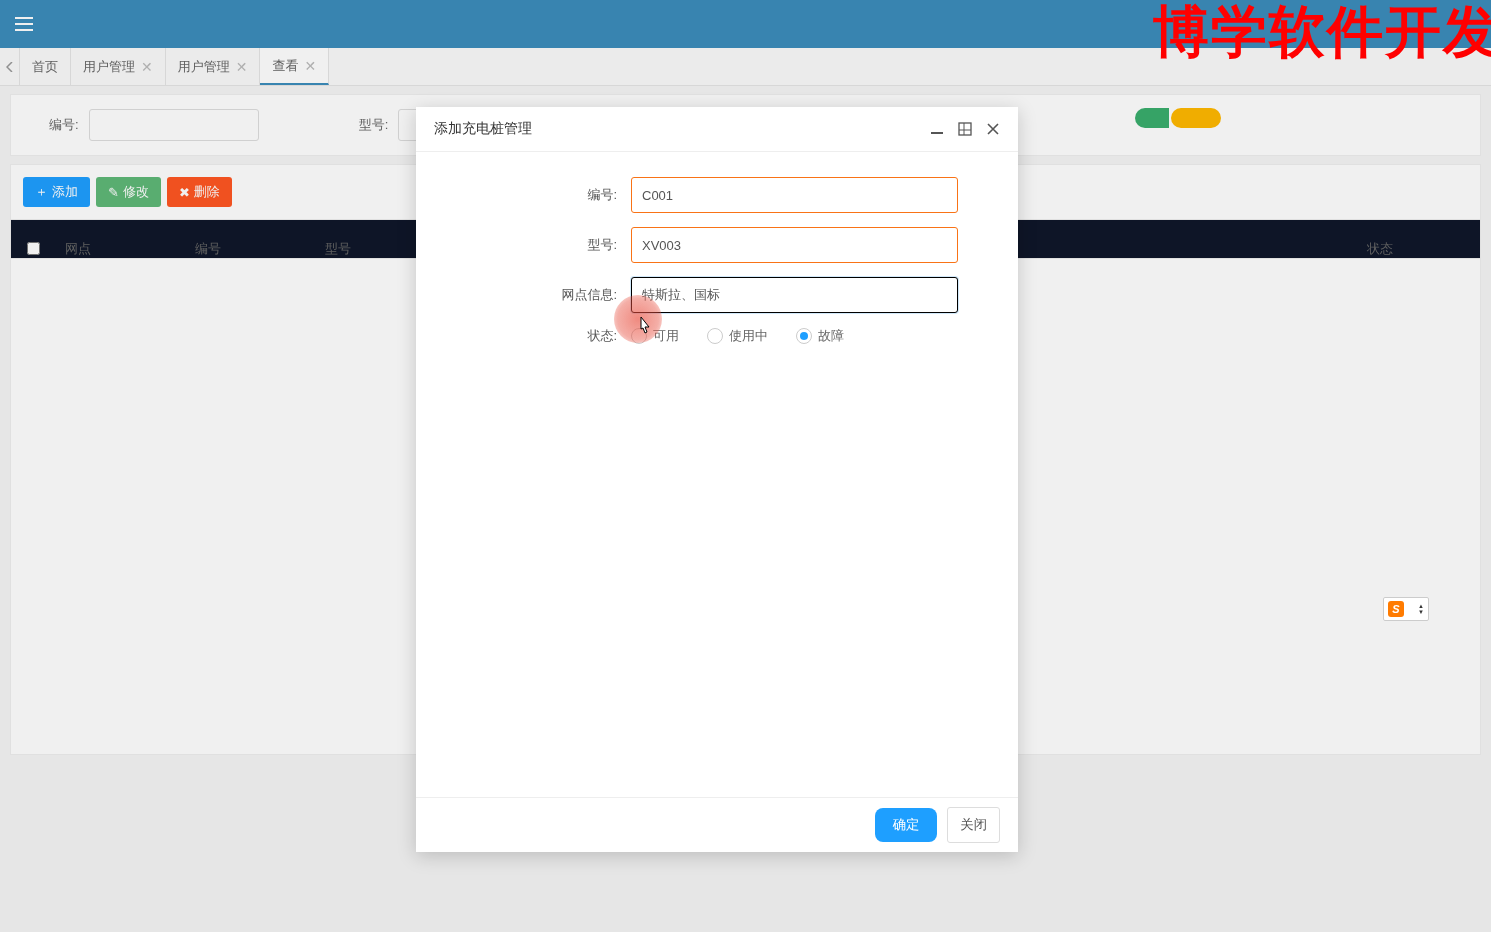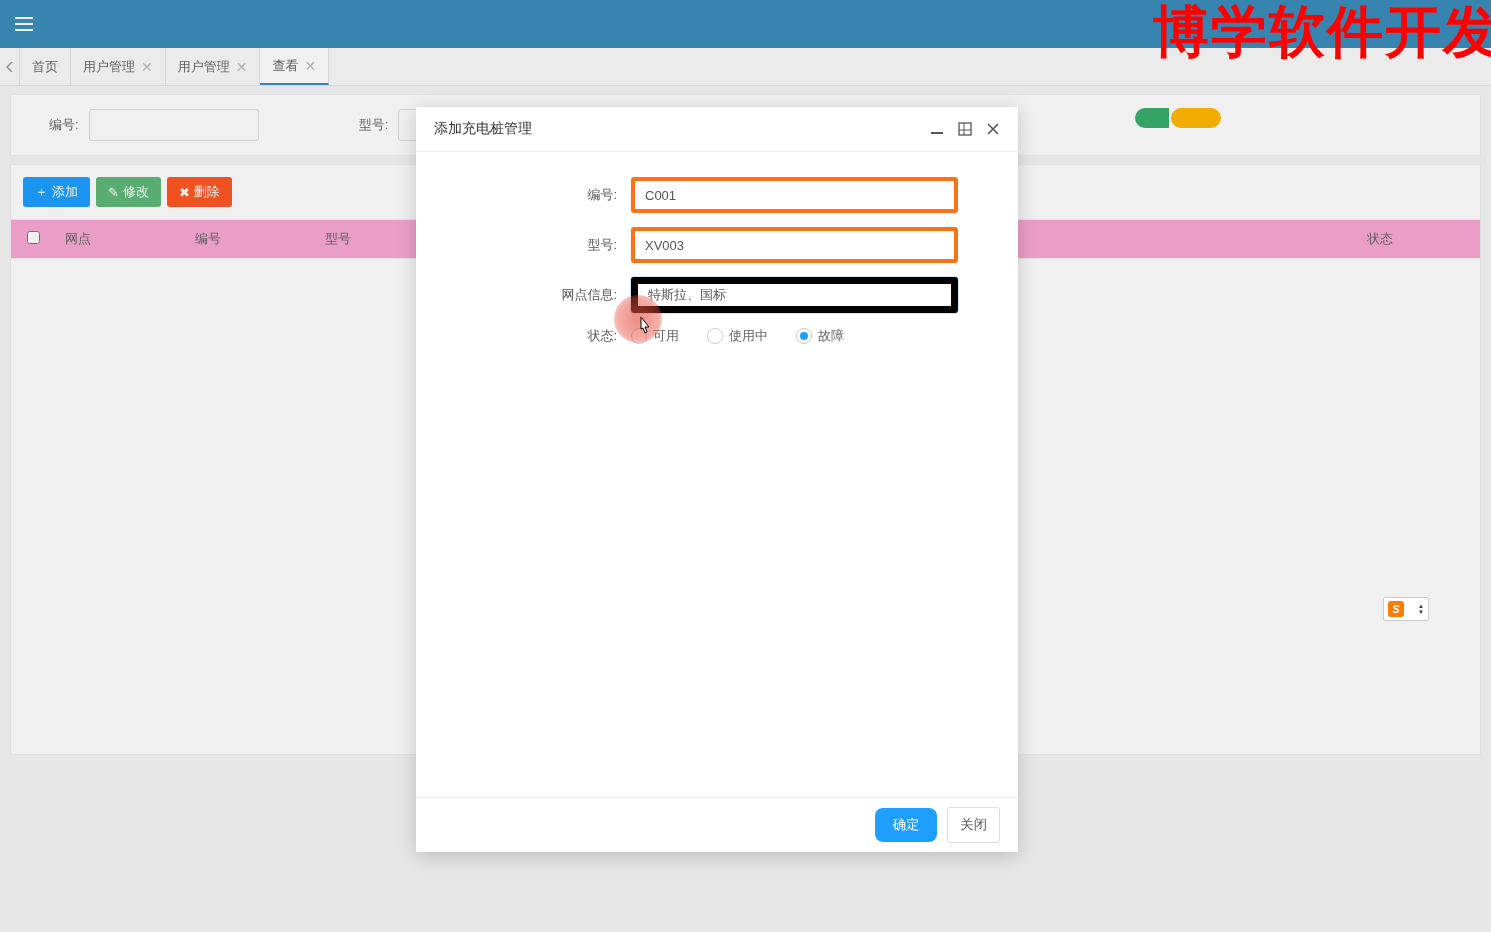--- a/index.html
+++ b/index.html
@@ -18,36 +18,36 @@
     .filterbar { background: #fff; padding: 14px 20px; margin: 8px 10px 0; border: 1px solid #eee; display: flex; align-items: center; gap: 10px; }
     .filterbar label { color: #666; margin-left: 18px; }
     .filterbar input { height: 32px; width: 170px; border: 1px solid #ddd; border-radius: 3px; padding: 0 8px; }
     
     .content { background: #fff; margin: 8px 10px; border: 1px solid #eee; }
     .toolbar { padding: 12px; display: flex; gap: 6px; }
     .btn { padding: 6px 12px; border: none; border-radius: 3px; color: #fff; cursor: pointer; font-size: 13px; display: flex; align-items: center; gap: 4px; }
     .btn-add { background: #1e9fff; }
     .btn-edit { background: #5fb878; }
     .btn-del { background: #ff5722; }
-    .table-head { display: flex; background: #f9a8d4; border-top: 1px solid #eee; border-bottom: 1px solid #eee; height: 40px; align-items: center; color: #666; }
+    .table-head { display: flex; background: #0f172a; border-top: 1px solid #eee; border-bottom: 1px solid #eee; height: 40px; align-items: flex-end; color: #666; }
     .th-check { width: 44px; text-align: center; }
     .th { flex: 1; padding: 0 10px; }
     .th-status { width: 200px; text-align: center; }
     
     .mask { position: fixed; inset: 0; background: rgba(0,0,0,0.06); z-index: 900; }
     .dialog { position: fixed; left: 416px; top: 107px; width: 602px; height: 745px; background: #fff; box-shadow: 0 4px 18px rgba(0,0,0,0.18); z-index: 1000; display: flex; flex-direction: column; }
     .dlg-head { height: 45px; padding: 0 18px; display: flex; align-items: center; justify-content: space-between; border-bottom: 1px solid #eee; }
     .dlg-title { color: #333; font-size: 14px; }
     .dlg-ctrls { display: flex; gap: 14px; color: #666; }
     .dlg-ctrls span { cursor: pointer; display: flex; align-items: center; }
     .dlg-body { flex: 1; padding: 25px 60px; overflow: auto; }
     .form-row { display: flex; align-items: center; margin-bottom: 14px; }
     .form-label { width: 155px; text-align: right; color: #555; padding-right: 14px; }
-    .form-input { flex: 1; height: 36px; border: 4px solid #f97316; border-radius: 3px; padding: 0 10px; color: #555; font-size: 13px; }
-    .form-input.focused { border: 7px solid #000000; box-shadow: 0 0 0 1px rgba(74,168,236,0.25); font-family: Liberation Serif, serif; }
+    .form-input { flex: 1; height: 36px; border: 1px solid #f97316; border-radius: 3px; padding: 0 10px; color: #555; font-size: 13px; }
+    .form-input.focused { border: 1px solid #000000; box-shadow: 0 0 0 1px rgba(74,168,236,0.25); font-family: Liberation Serif, serif; }
     .radio-group { display: flex; gap: 28px; align-items: center; }
     .radio { display: flex; align-items: center; gap: 6px; cursor: pointer; color: #666; }
     .radio-dot { width: 16px; height: 16px; border: 1px solid #ccc; border-radius: 50%; position: relative; }
     .radio-dot.checked::after { content: ""; position: absolute; inset: 3px; background: #1e9fff; border-radius: 50%; }
     .dlg-foot { height: 55px; border-top: 1px solid #eee; display: flex; align-items: center; justify-content: flex-end; padding: 0 18px; gap: 10px; }
     .btn-primary { background: #1e9fff; color: #fff; border: none; padding: 8px 18px; border-radius: 8px; cursor: pointer; }
     .btn-default { background: #fff; border: 1px solid #ddd; color: #555; padding: 8px 12px; border-radius: 3px; cursor: pointer; }
     
     .click-highlight { position: fixed; left: 614px; top: 295px; width: 48px; height: 48px; background: radial-gradient(circle, rgba(231,76,60,0.65) 0%, rgba(231,76,60,0.45) 60%, rgba(231,76,60,0) 100%); border-radius: 50%; z-index: 1200; pointer-events: none; }
     .cursor-ptr { position: fixed; left: 635px; top: 315px; z-index: 1300; font-size: 16px; pointer-events: none; color: #000; }

